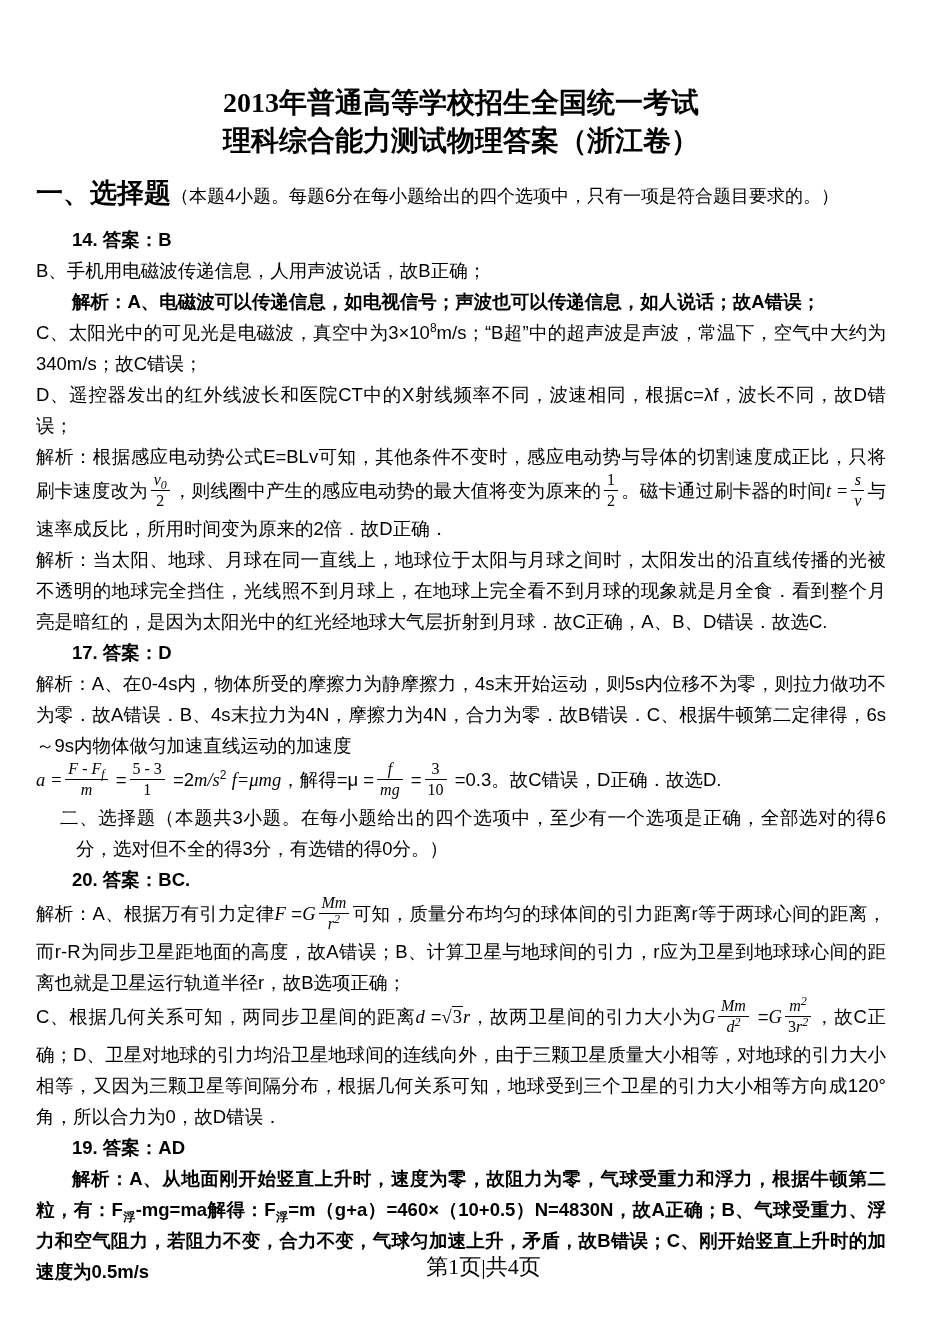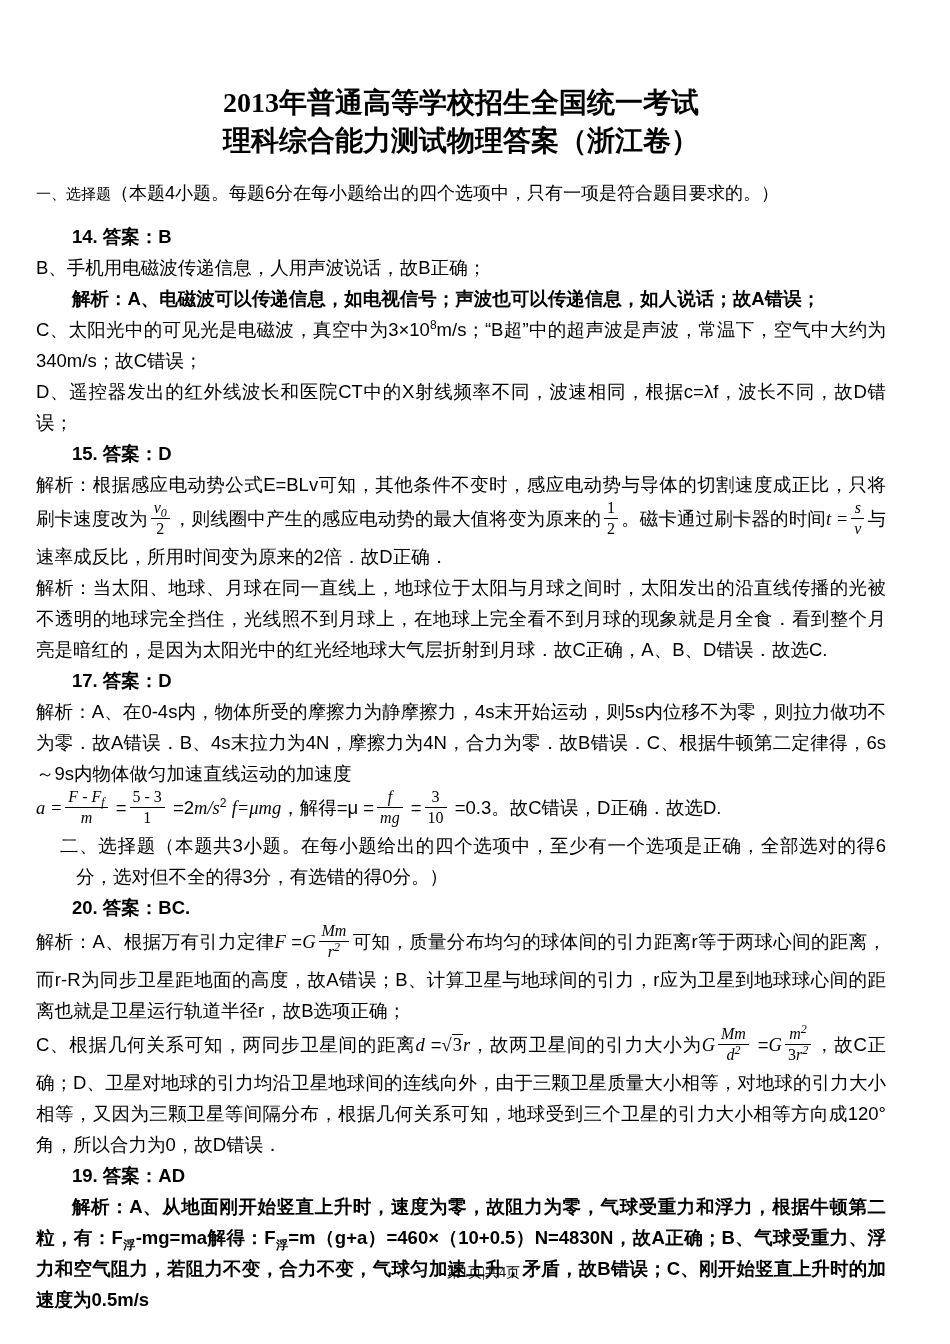--- a/index.html
+++ b/index.html
@@ -8,56 +8,55 @@
     padding:84px 64px 0 36px;background:#fff;overflow:hidden;
     font-family:"Liberation Sans","DejaVu Sans",sans-serif;
   }
   .doc-title{
     text-align:center;font-weight:bold;font-size:28px;line-height:38px;
     font-family:"Liberation Serif","DejaVu Serif",serif;
   }
   #doc{margin-top:16px;}
   p.para{margin:0;font-size:18.5px;line-height:31px;text-align:justify;}
   p.sec-head{margin:0 0 10px 0;line-height:34px;text-align:justify;}
-  .sec-title{font-size:15px;font-weight:normal;}
+  .sec-title{font-size:27px;font-weight:bold;}
   .sec-note{font-size:18px;}
   .indent{text-indent:36px;font-weight:bold;}
   .hang{padding-left:40px;text-indent:-16px;}
   sup,sub{font-size:12px;line-height:0;}
   .math{font-family:"Liberation Serif","DejaVu Serif",serif;font-style:italic;}
   .up{font-style:normal;}
   .frac{
     display:inline-block;vertical-align:middle;text-align:center;
     font-family:"Liberation Serif","DejaVu Serif",serif;font-style:italic;
     font-size:16px;line-height:1.25;margin:0 3px;transform:translateY(-2px);
   }
   .fnum,.fden{display:block;padding:0 3px;}
   .fden{border-top:1px solid #000;}
   .sqrt{font-family:"Liberation Serif","DejaVu Serif",serif;font-style:italic;white-space:nowrap;}
   .rad{font-style:normal;}
   .rod{border-top:1px solid #000;padding:0 1px;}
   .footer{
     position:absolute;left:17px;right:0;bottom:62px;text-align:center;
-    font-size:14px;font-family:"Liberation Serif","DejaVu Serif",serif;
+    font-size:22px;font-family:"Liberation Serif","DejaVu Serif",serif;
   }
 </style>
 </head>
 <body>
 
 <div class="page">
   <div class="doc-title">2013年普通高等学校招生全国统一考试</div>
   <div class="doc-title">理科综合能力测试物理答案（浙江卷）</div>
   <div id="doc">
       <p class="sec-head"><span class="sec-title">一、选择题</span><span class="sec-note">（本题4小题。每题6分在每小题给出的四个选项中，只有一项是符合题目要求的。）</span></p>
       <p class="para indent"><span>14. 答案：B</span></p>
       <p class="para"><span>B、手机用电磁波传递信息，人用声波说话，故B正确；</span></p>
       <p class="para indent"><span>解析：A、电磁波可以传递信息，如电视信号；声波也可以传递信息，如人说话；故A错误；</span></p>
       <p class="para"><span>C、太阳光中的可见光是电磁波，真空中为3×10</span><sup>8</sup><span>m/s；“B超”中的超声波是声波，常温下，空气中大约为340m/s；故C错误；</span></p>
       <p class="para"><span>D、遥控器发出的红外线波长和医院CT中的X射线频率不同，波速相同，根据c=λf，波长不同，故D错误；</span></p>
-      <p class="para indent"><span>15. 答案：D</span></p>
       <p class="para"><span>解析：根据感应电动势公式E=BLv可知，其他条件不变时，感应电动势与导体的切割速度成正比，只将刷卡速度改为</span><span class="frac"><span class="fnum"><span>v</span><sub>0</sub></span><span class="fden"><span class="up">2</span></span></span><span>，则线圈中产生的感应电动势的最大值将变为原来的</span><span class="frac"><span class="fnum"><span class="up">1</span></span><span class="fden"><span class="up">2</span></span></span><span>。磁卡通过刷卡器的时间</span><span class="math">t =</span><span class="frac"><span class="fnum"><span>s</span></span><span class="fden"><span>v</span></span></span><span>与速率成反比，所用时间变为原来的2倍．故D正确．</span></p>
       <p class="para"><span>解析：当太阳、地球、月球在同一直线上，地球位于太阳与月球之间时，太阳发出的沿直线传播的光被不透明的地球完全挡住，光线照不到月球上，在地球上完全看不到月球的现象就是月全食．看到整个月亮是暗红的，是因为太阳光中的红光经地球大气层折射到月球．故C正确，A、B、D错误．故选C.</span></p>
       <p class="para indent"><span>17. 答案：D</span></p>
       <p class="para"><span>解析：A、在0-4s内，物体所受的摩擦力为静摩擦力，4s末开始运动，则5s内位移不为零，则拉力做功不为零．故A错误．B、4s末拉力为4N，摩擦力为4N，合力为零．故B错误．C、根据牛顿第二定律得，6s～9s内物体做匀加速直线运动的加速度</span></p>
       <p class="para"><span class="math">a =</span><span class="frac"><span class="fnum"><span>F - F</span><sub>f</sub></span><span class="fden"><span>m</span></span></span><span> =</span><span class="frac"><span class="fnum"><span class="up">5 - 3</span></span><span class="fden"><span class="up">1</span></span></span><span> =2</span><span class="math">m/s</span><sup>2</sup><span> </span><span class="math">f=μmg</span><span>，解得=μ =</span><span class="frac"><span class="fnum"><span>f</span></span><span class="fden"><span>mg</span></span></span><span> =</span><span class="frac"><span class="fnum"><span class="up">3</span></span><span class="fden"><span class="up">10</span></span></span><span> =0.3。故C错误，D正确．故选D.</span></p>
       <p class="para hang"><span>二、选择题（本题共3小题。在每小题给出的四个选项中，至少有一个选项是正确，全部选对的得6分，选对但不全的得3分，有选错的得0分。）</span></p>
       <p class="para indent"><span>20. 答案：BC.</span></p>
       <p class="para"><span>解析：A、根据万有引力定律</span><span class="math">F</span><span> =</span><span class="math">G</span><span class="frac"><span class="fnum"><span>Mm</span></span><span class="fden"><span>r</span><sup>2</sup></span></span><span>可知，质量分布均匀的球体间的引力距离r等于两球心间的距离，而r-R为同步卫星距地面的高度，故A错误；B、计算卫星与地球间的引力，r应为卫星到地球球心间的距离也就是卫星运行轨道半径r，故B选项正确；</span></p>
       <p class="para"><span>C、根据几何关系可知，两同步卫星间的距离</span><span class="math">d</span><span> =</span><span class="sqrt"><span class="rad">√</span><span class="rod"><span class="up">3</span></span></span><span class="math">r</span><span>，故两卫星间的引力大小为</span><span class="math">G</span><span class="frac"><span class="fnum"><span>Mm</span></span><span class="fden"><span>d</span><sup>2</sup></span></span><span> =</span><span class="math">G</span><span class="frac"><span class="fnum"><span>m</span><sup>2</sup></span><span class="fden"><span class="up">3</span><span>r</span><sup>2</sup></span></span><span>，故C正确；D、卫星对地球的引力均沿卫星地球间的连线向外，由于三颗卫星质量大小相等，对地球的引力大小相等，又因为三颗卫星等间隔分布，根据几何关系可知，地球受到三个卫星的引力大小相等方向成120°角，所以合力为0，故D错误．</span></p>
       <p class="para indent"><span>19. 答案：AD</span></p>

